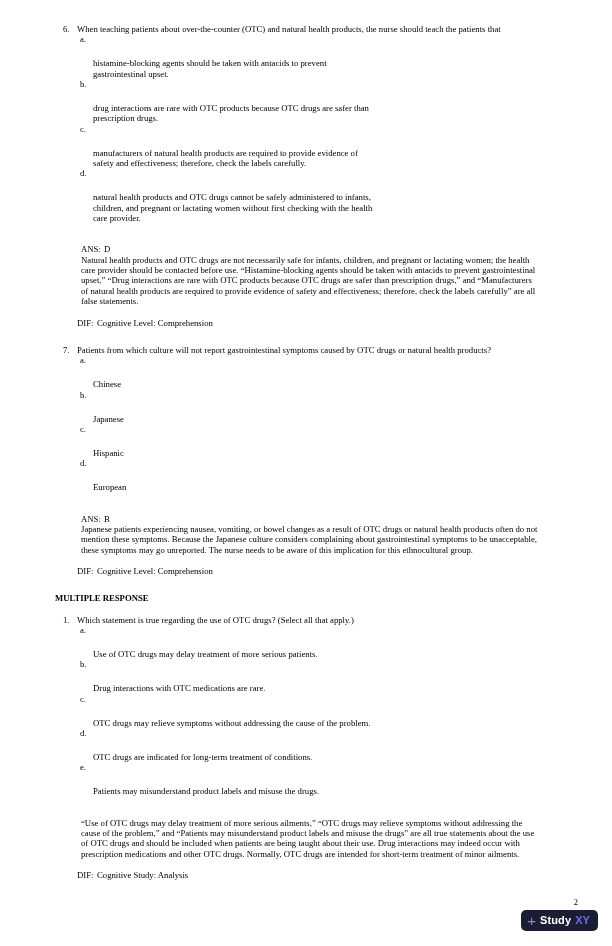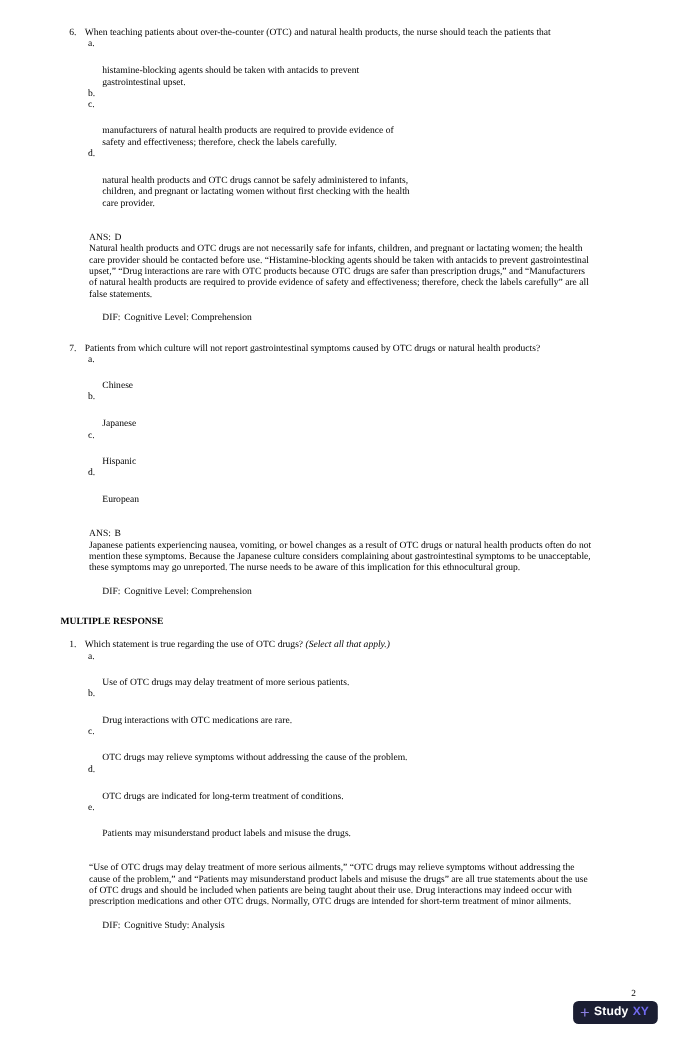--- a/index.html
+++ b/index.html
@@ -18,24 +18,24 @@
   .question { display: flex; margin-left: 63px; margin-bottom: 17px; }
   .q-num { flex: none; width: 14px; }
   .q-body { flex: 1; min-width: 0; padding-right: 36px; }
   .q-stem { white-space: normal; }
   .opt { display: flex; margin-left: 3px; }
   .opt-letter { flex: none; width: 13px; }
   .opt-text { white-space: pre-line; margin-top: 24px; }
   .ans-block { margin-top: 21px; margin-left: 4px; }
   .ans-line .lbl { display: inline-block; width: 23px; }
   .expl { white-space: pre-line; }
-  .dif-line { margin-top: 11px; margin-left: 16px; }
+  .dif-line { margin-top: 11px; margin-left: 0; }
   .dif-line .lbl { display: inline-block; width: 20px; }
   .section-heading { font-weight: bold; margin: 8px 0 11px 55px; }
-  .it { font-style: italic; }
+  .it { }
   .page-number {
     position: absolute;
     top: 897px;
     right: 34px;
     font-size: 8.5px;
     line-height: 10px;
   }
   .brand-badge {
     position: absolute;
     top: 910px;
@@ -69,20 +69,22 @@
       <div class="q-num">6.</div>
       <div class="q-body">
         <div class="q-stem"><span>When teaching patients about over-the-counter (OTC) and natural health products, the nurse should teach the patients that</span><span class="it"></span><span></span></div>
         <div class="opt">
           <div class="opt-letter">a.</div>
           <div class="opt-text">histamine-blocking agents should be taken with antacids to prevent
 gastrointestinal upset.</div>
         </div>
         <div class="opt">
           <div class="opt-letter">b.</div>
+          <div class="opt-text">drug interactions are rare with OTC products because OTC drugs are safer than
+prescription drugs.</div>
         </div>
         <div class="opt">
           <div class="opt-letter">c.</div>
           <div class="opt-text">manufacturers of natural health products are required to provide evidence of
 safety and effectiveness; therefore, check the labels carefully.</div>
         </div>
         <div class="opt">
           <div class="opt-letter">d.</div>
           <div class="opt-text">natural health products and OTC drugs cannot be safely administered to infants,
 children, and pregnant or lactating women without first checking with the health

